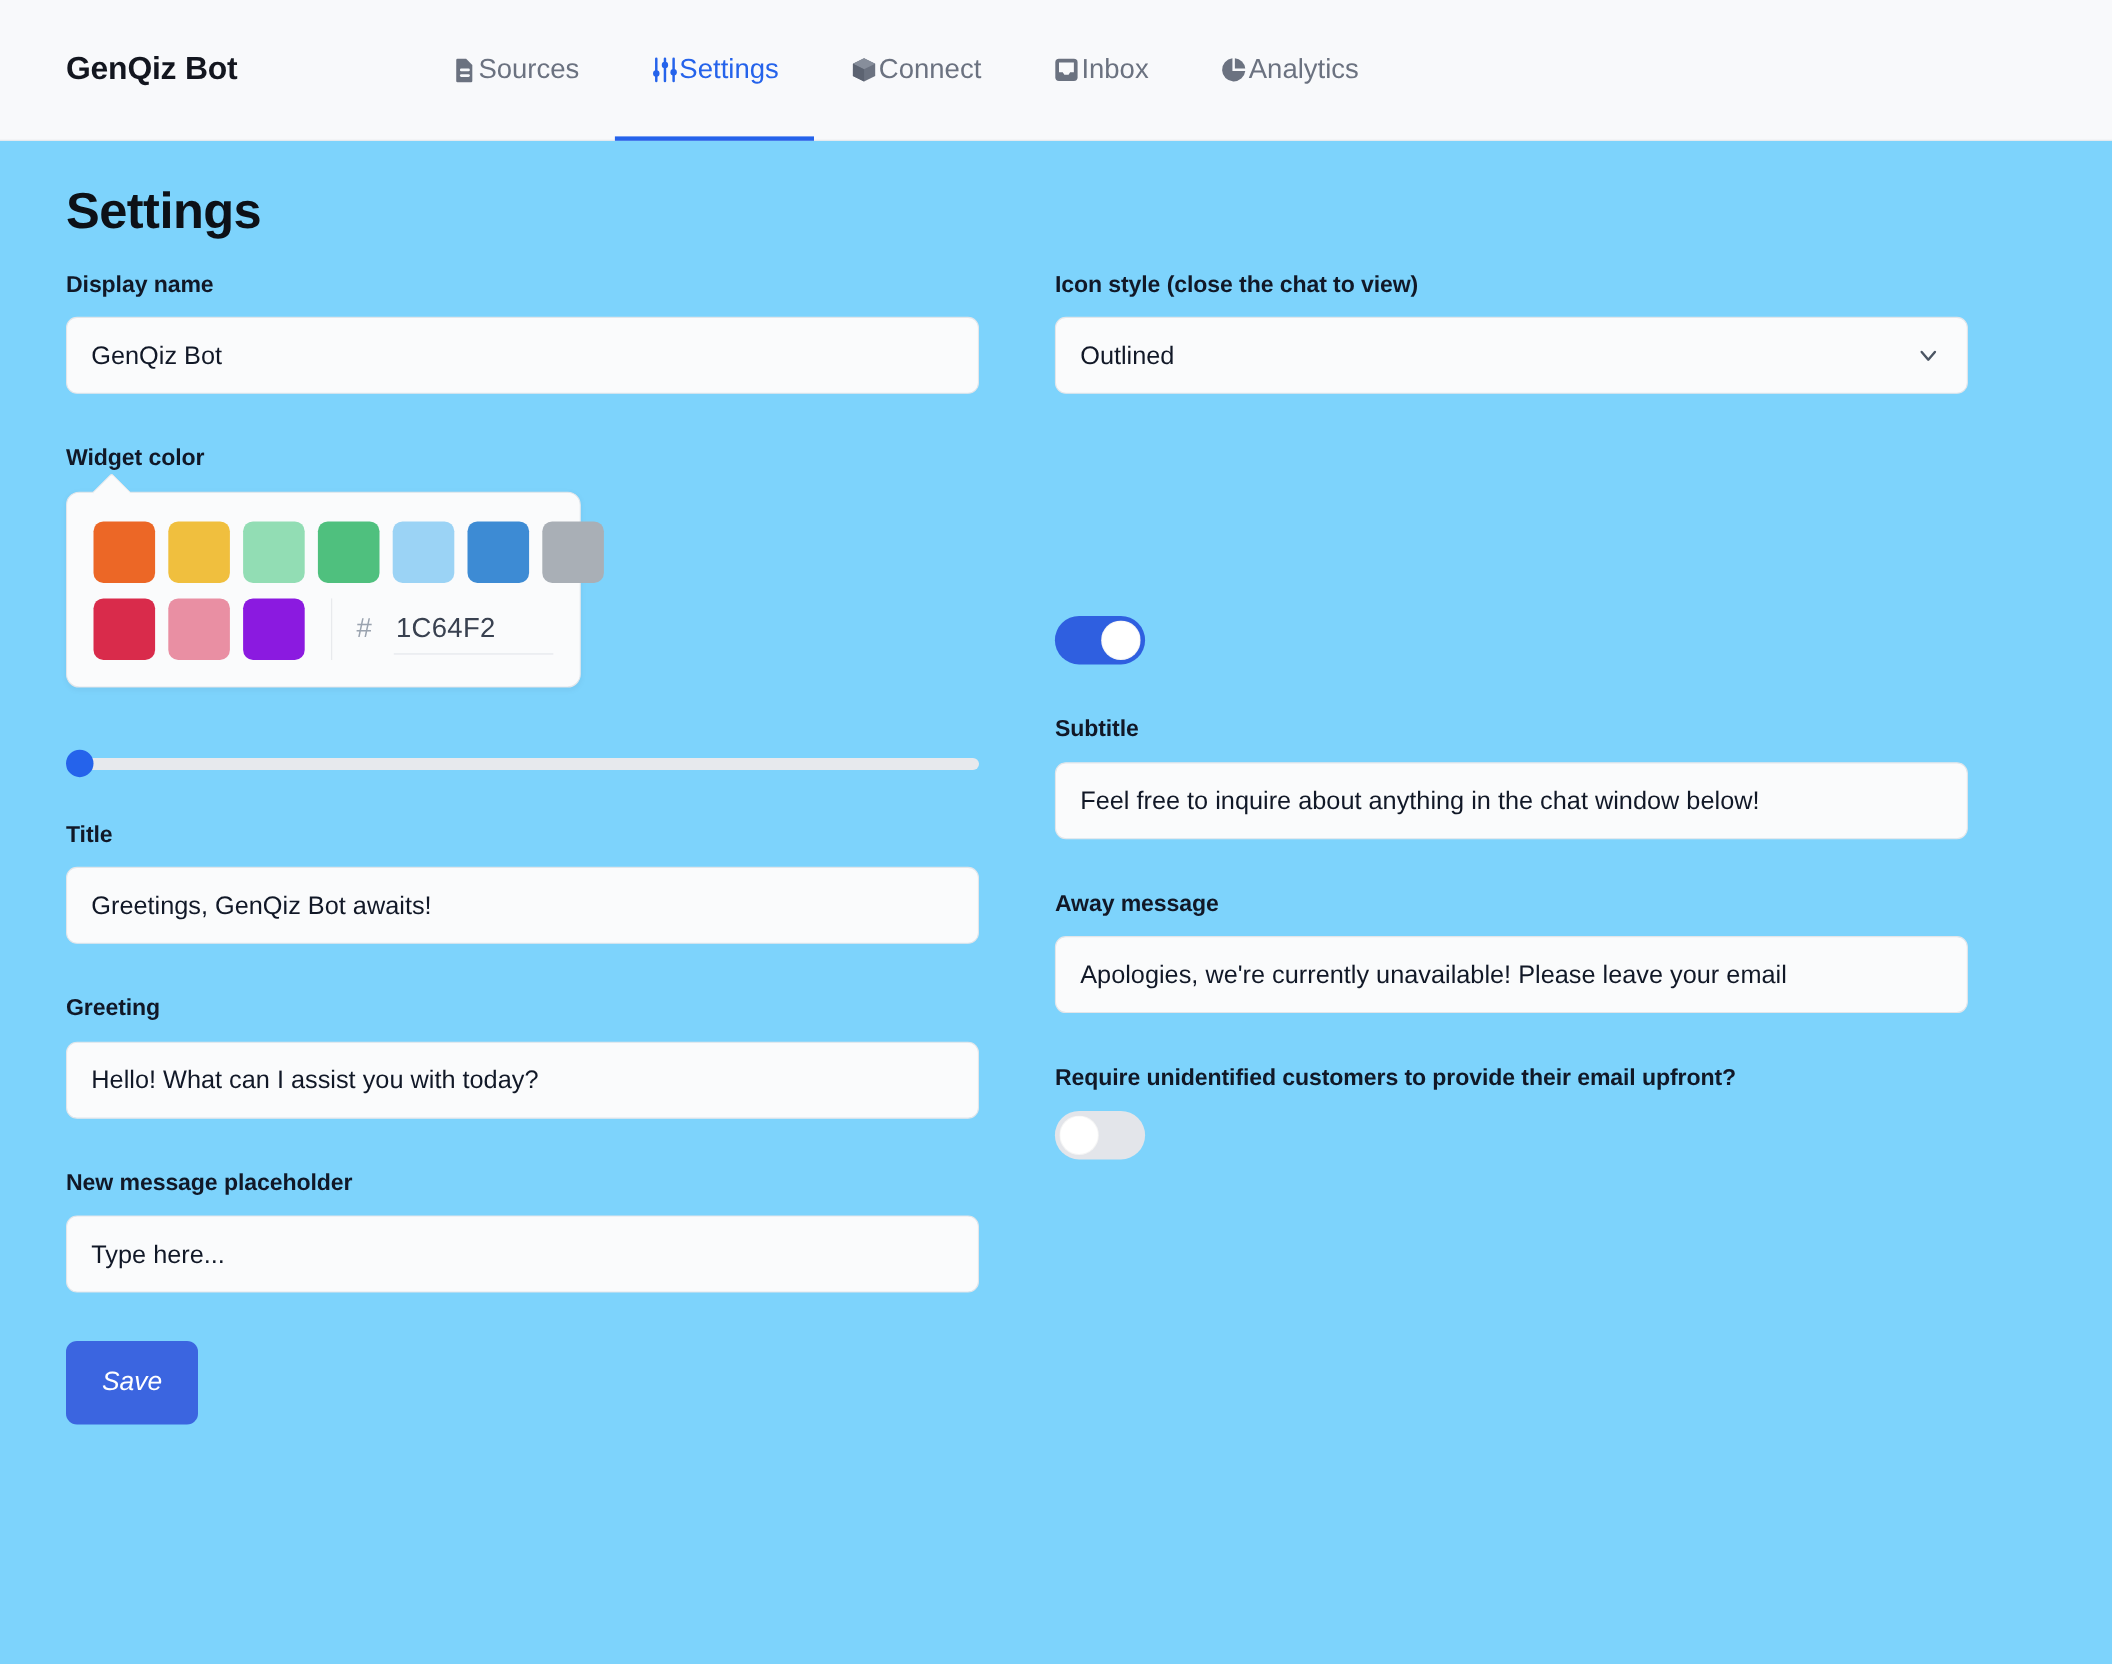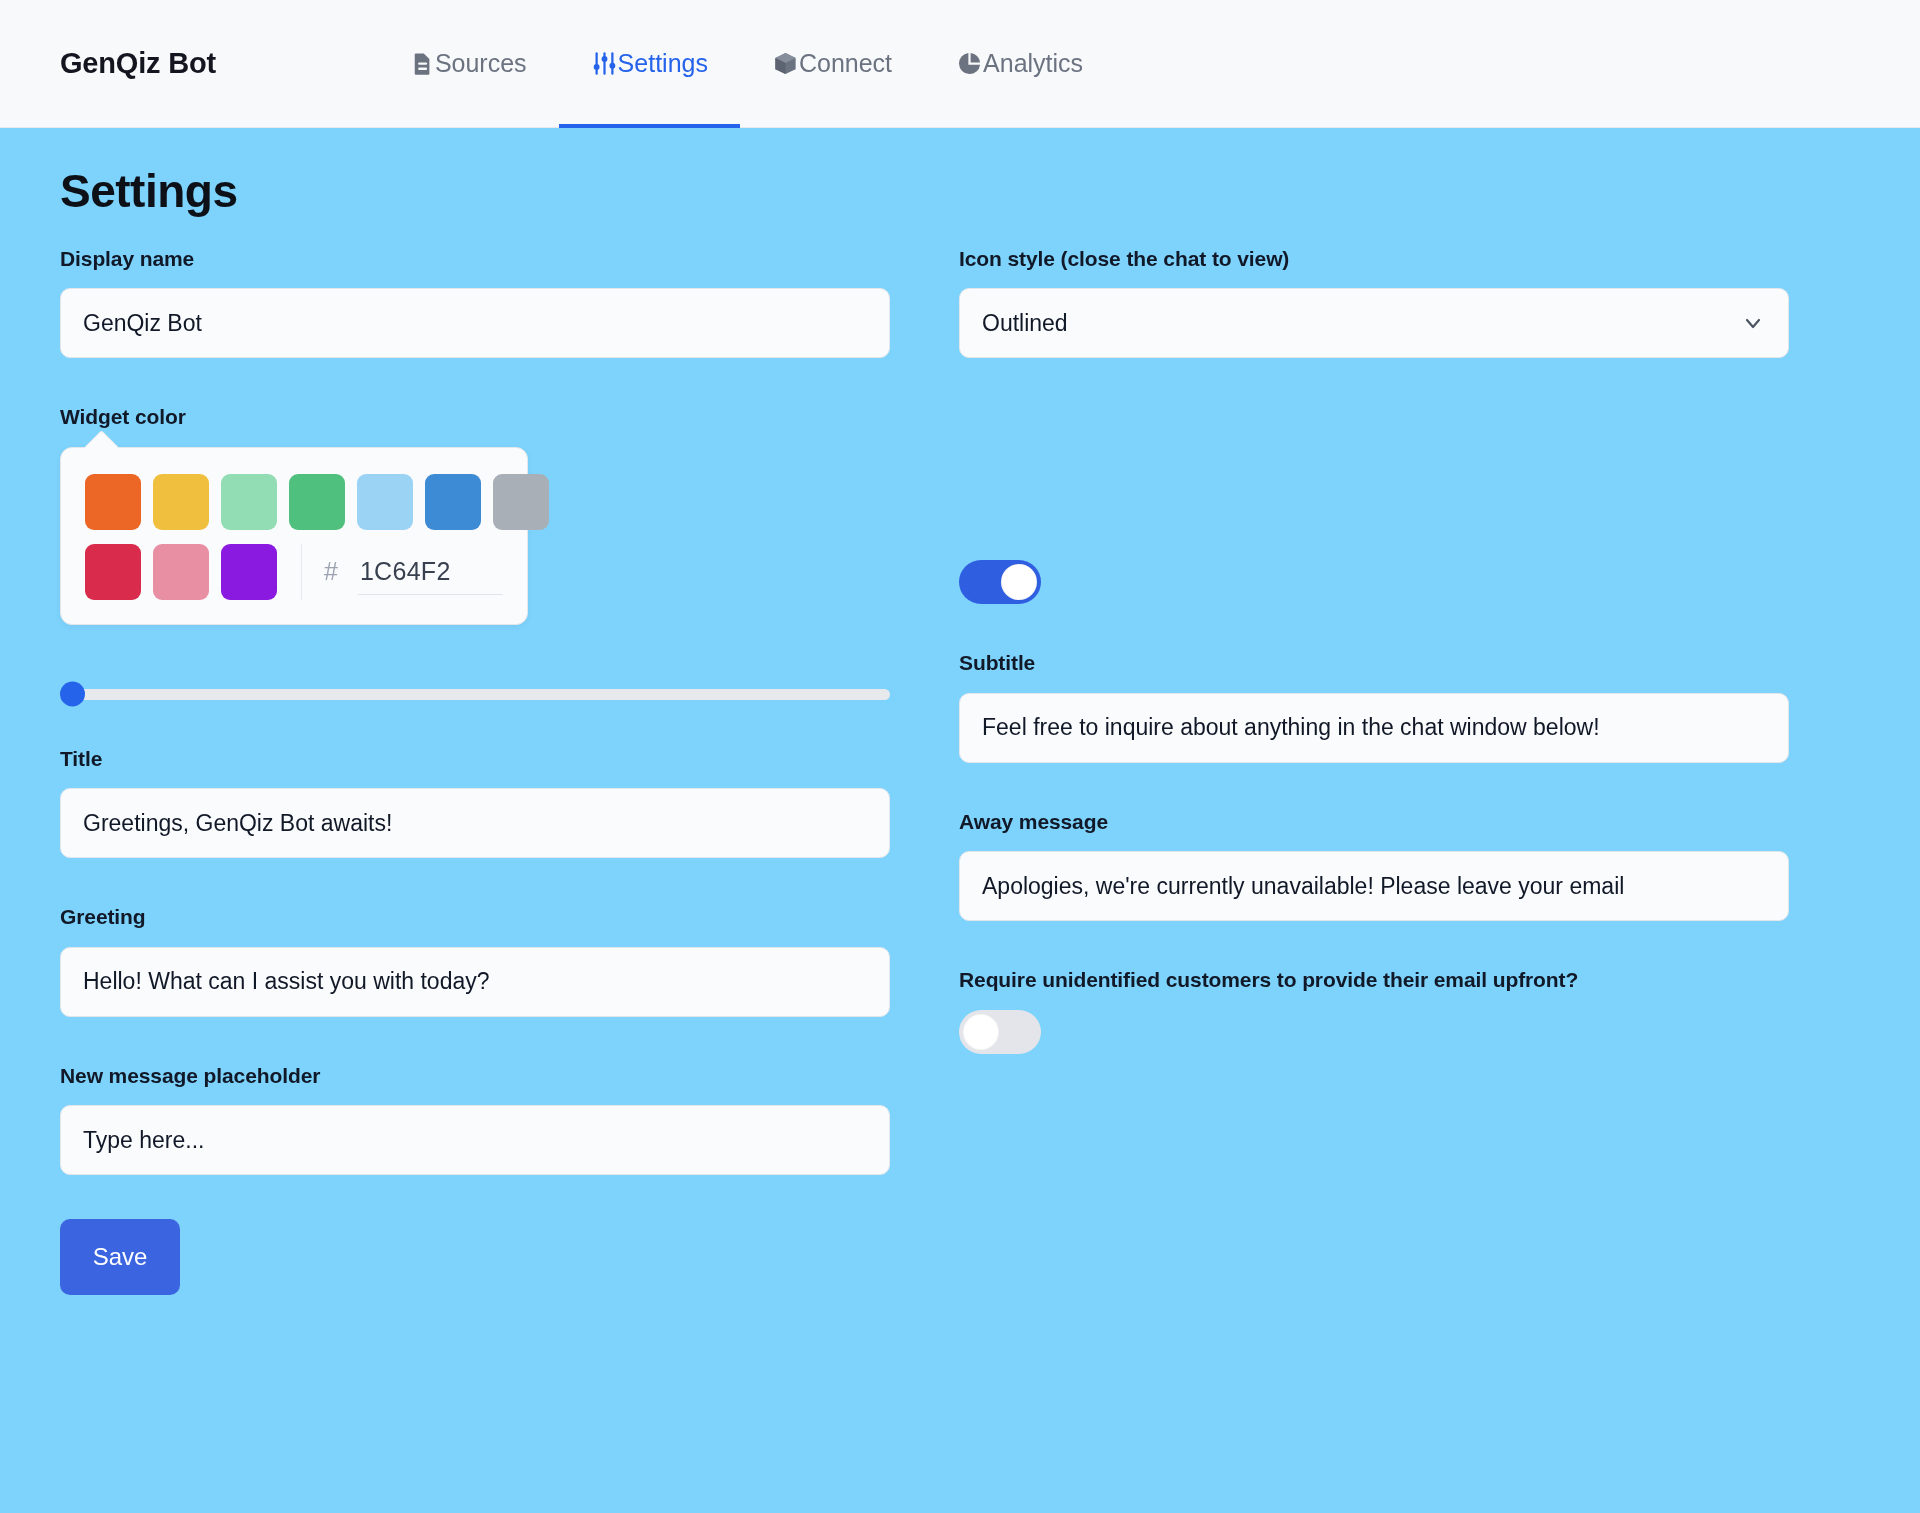--- a/index.html
+++ b/index.html
@@ -223,20 +223,21 @@
     margin-top: 44px;
     width: 120px;
     height: 76px;
     background: #3b65e0;
     color: #ffffff;
     border: none;
     border-radius: 10px;
     font-size: 24px;
     font-family: "Liberation Sans", "DejaVu Sans", sans-serif;
     cursor: pointer;
+    font-style: italic;
   }
   .hide-overflow { overflow: hidden; }
 </style>
 </head>
 <body>
 
 <div class="page">
 
   <div class="topbar">
     <div class="brand">GenQiz Bot</div>
@@ -272,20 +273,29 @@
         <span class="nav-icon">
           <svg viewBox="0 0 24 24" fill="none">
             <path d="M12 2.6 21 7v10l-9 4.4L3 17V7l9-4.4z" fill="#6b7280"></path>
             <path d="M12 2.6 21 7l-9 4.6L3 7l9-4.4z" fill="#878e9b"></path>
             <path d="M12 11.6V21.4L3 17V7l9 4.6z" fill="#5c6371"></path>
           </svg>
         </span>
         <span>Connect</span>
       </div>
 
+      <div class="nav-item">
+        <span class="nav-icon">
+          <svg viewBox="0 0 24 24" fill="none">
+            <rect x="3" y="3" width="18" height="18" rx="3" fill="#6b7280"></rect>
+            <path d="M6 6h12v8H15l-1.3 2h-3.4L9 14H6V6z" fill="#f8f9fb"></path>
+          </svg>
+        </span>
+        <span>Inbox</span>
+      </div>
 
       <div class="nav-item">
         <span class="nav-icon">
           <svg viewBox="0 0 24 24" fill="none">
             <path d="M11 2.6a9.4 9.4 0 1 0 10.4 10.4H11V2.6z" fill="#6b7280"></path>
             <path d="M13 2.6V11h8.4A9.4 9.4 0 0 0 13 2.6z" fill="#6b7280"></path>
           </svg>
         </span>
         <span>Analytics</span>
       </div>

